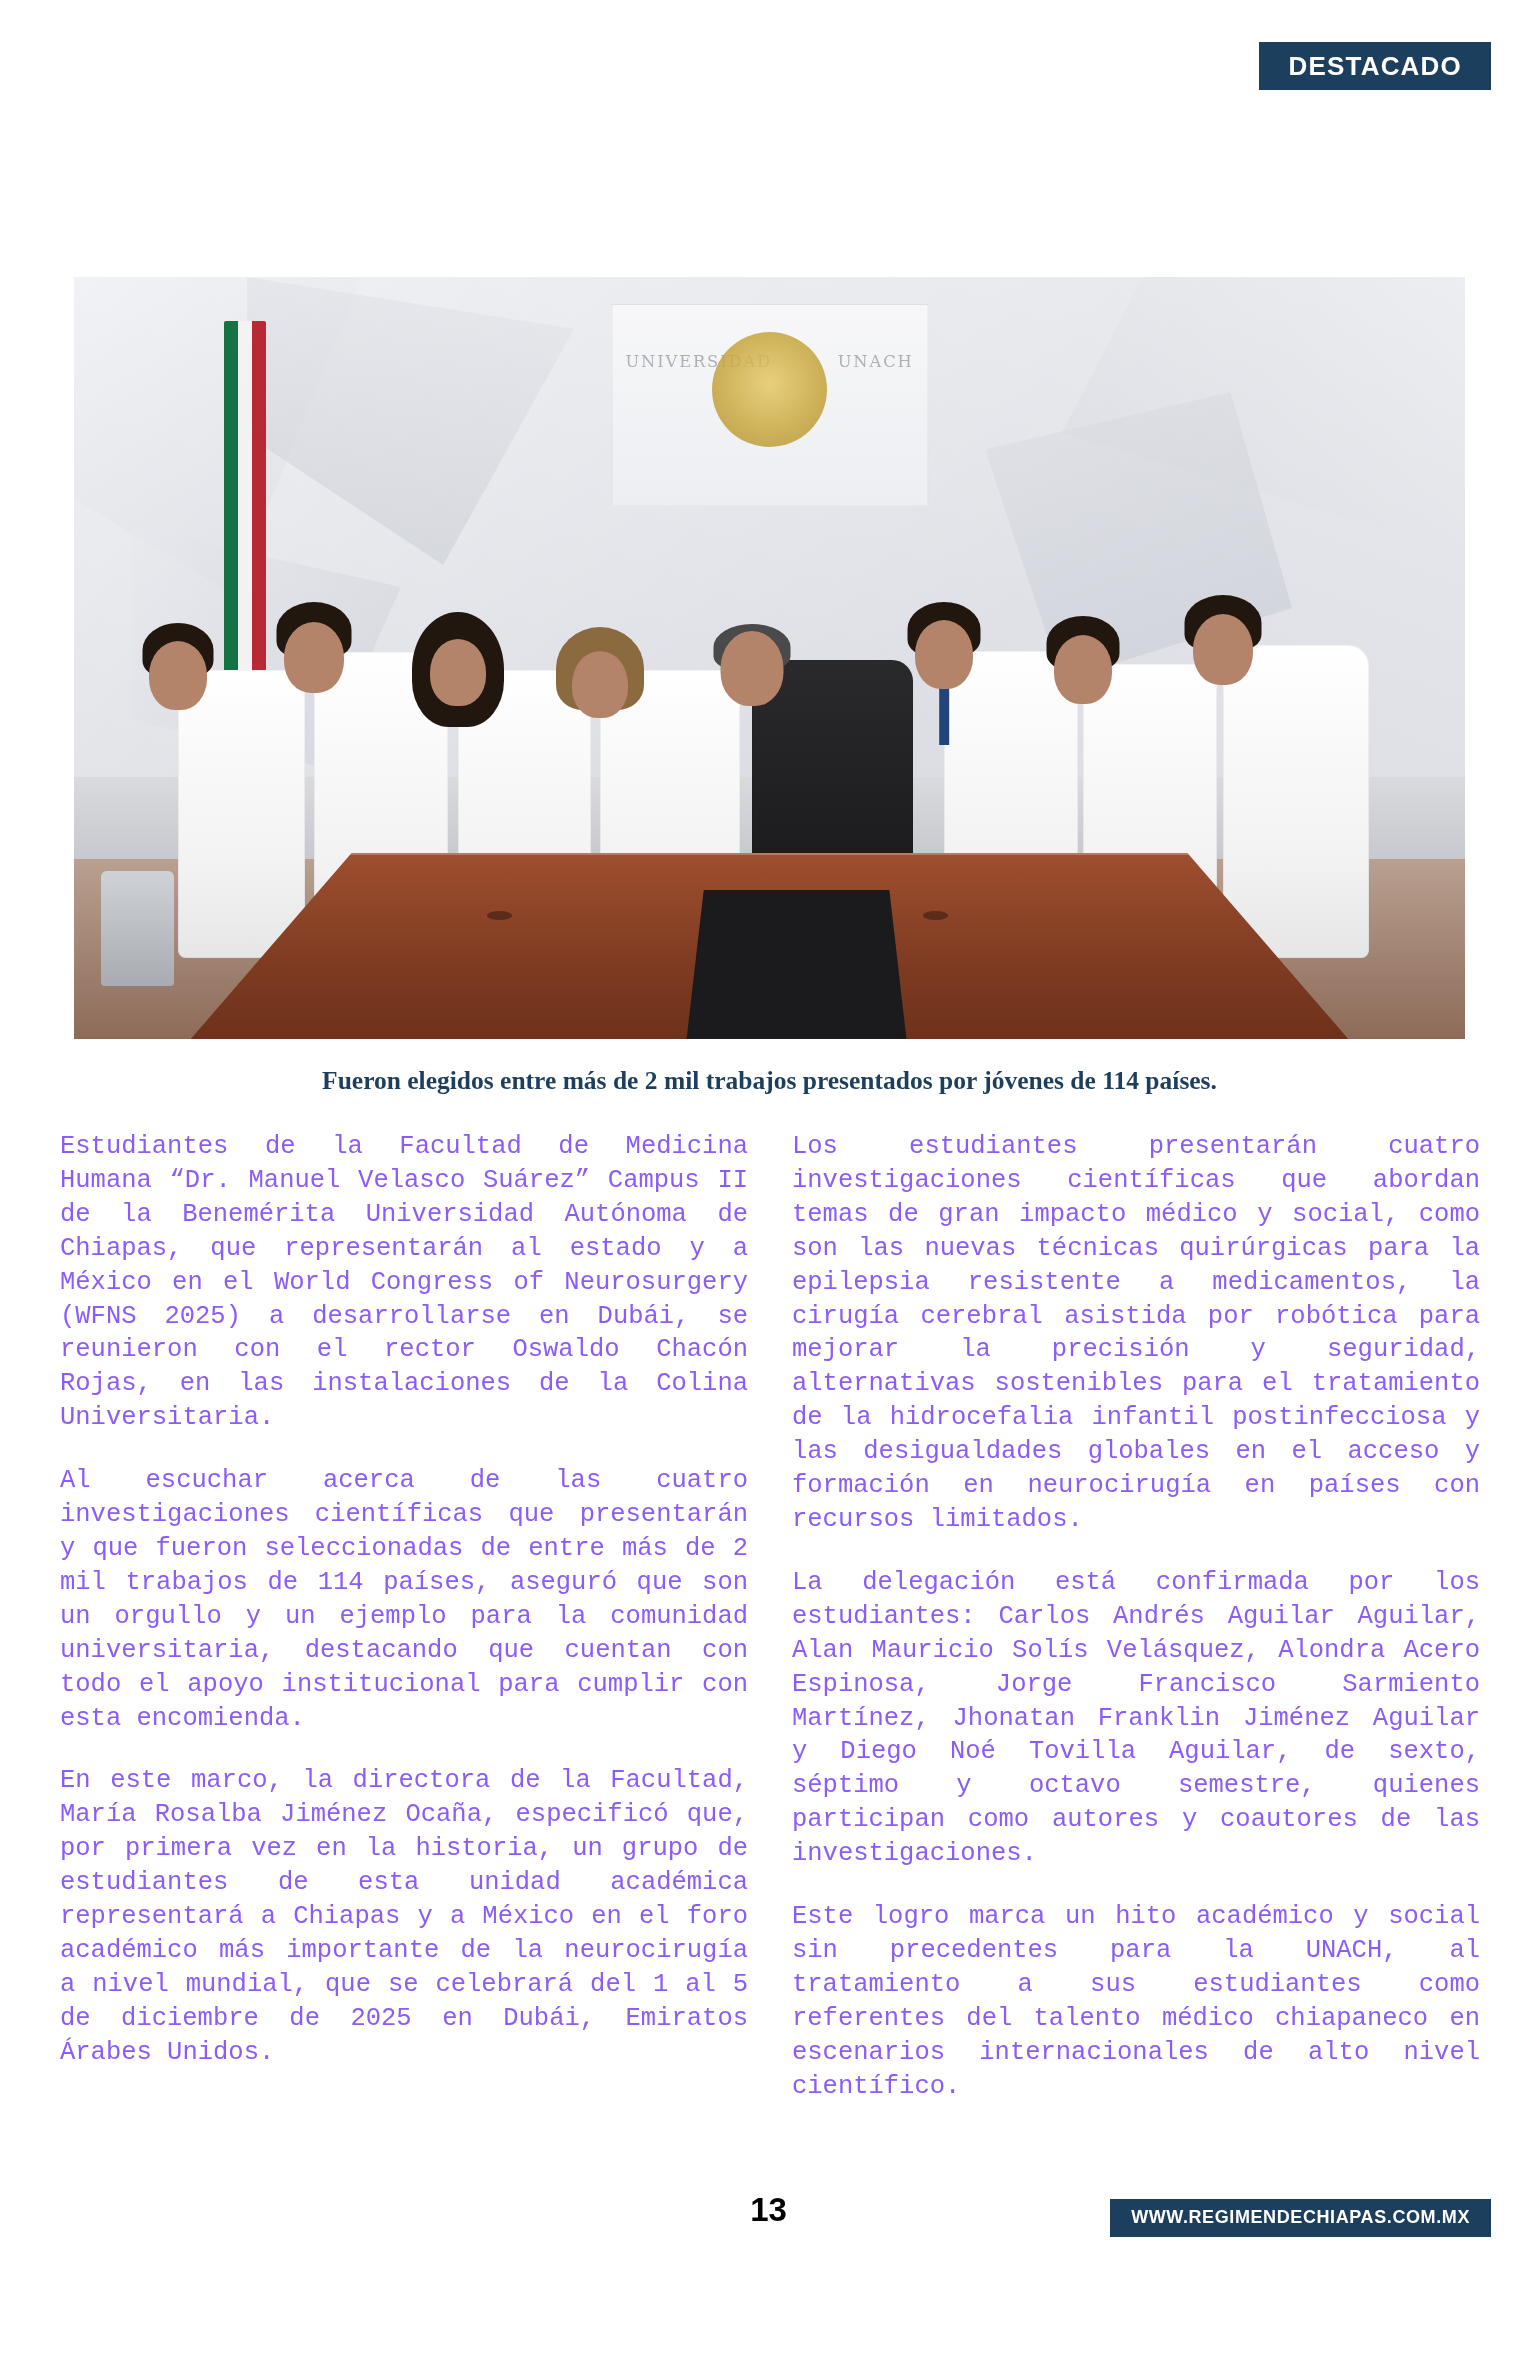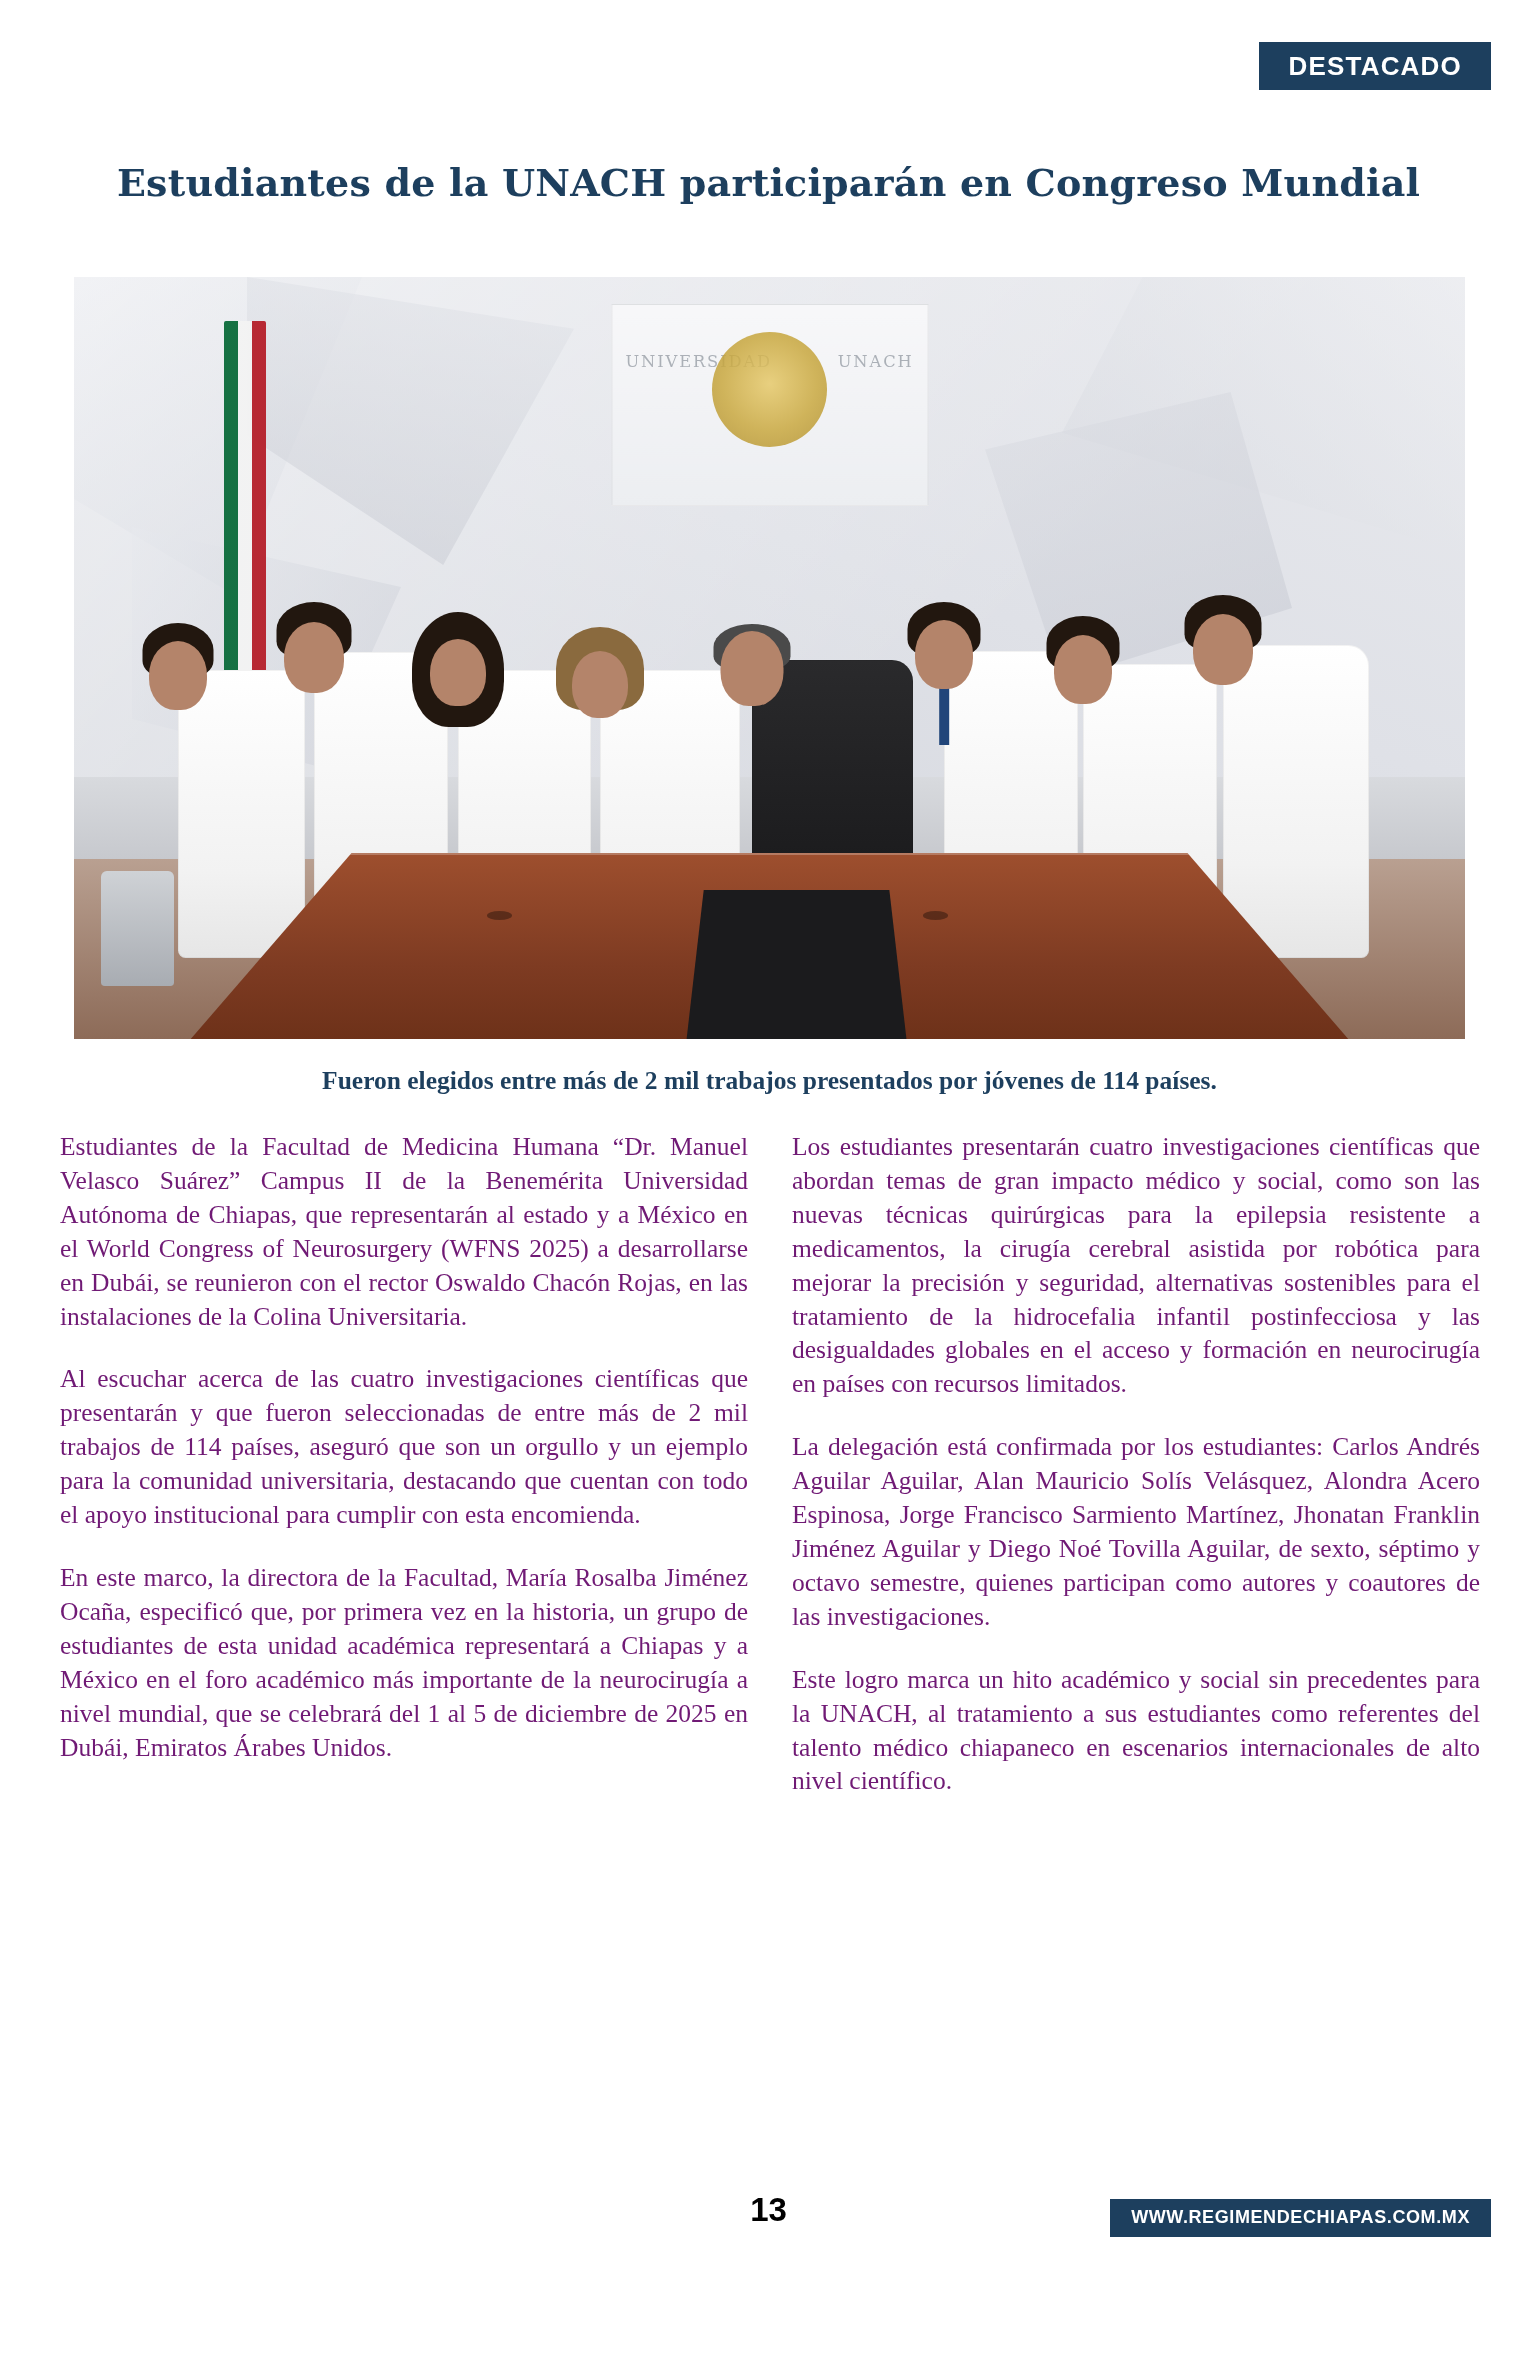--- a/index.html
+++ b/index.html
@@ -194,22 +194,22 @@
     display: flex;
     gap: 44px;
   }
   .col { width: 688px; }
   .col p {
     margin: 0 0 29px 0;
     font-size: 25.5px;
     line-height: 1.33;
     text-align: justify;
     text-justify: inter-word;
-    font-family: Liberation Serif, serif;
-    color: #701a75;
+    font-family: Liberation Mono, monospace;
+    color: #8b5cf6;
     hyphens: manual;
   }
   .col p:last-child { margin-bottom: 16px; }
 
   
   .page-number {
     position: absolute;
     bottom: 35px; left: 0; width: 1537px;
     text-align: center;
     font-size: 33px; font-weight: bold;
@@ -230,21 +230,21 @@
 </head>
 <body>
 
 <div class="page">
 
   <div class="badge-row">
     <div class="badge">DESTACADO</div>
   </div>
 
   <h1 class="headline">
-    <span>Estudiantes de la UNACH participarán en Congreso Mundial</span><br>
+    <br>
   </h1>
 
   <figure class="photo-wrap" style="margin:0;">
     <div class="photo">
       <div class="facet f1"></div>
       <div class="facet f2"></div>
       <div class="facet f3"></div>
       <div class="facet f4"></div>
       <div class="facet f5"></div>
 

